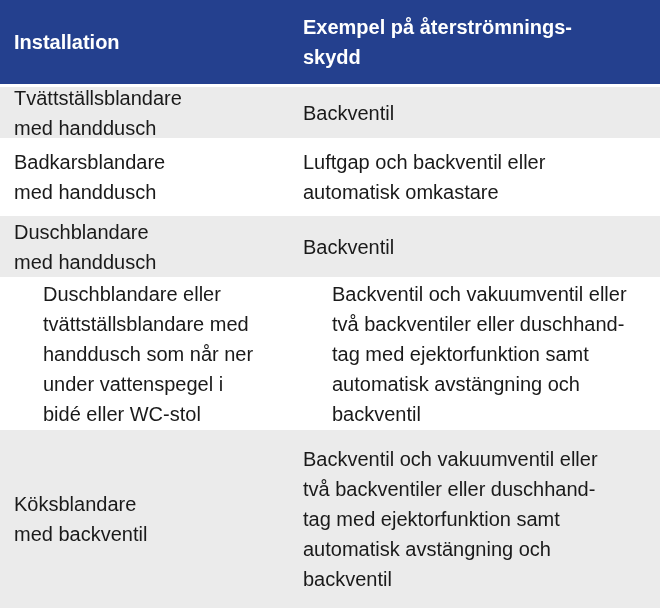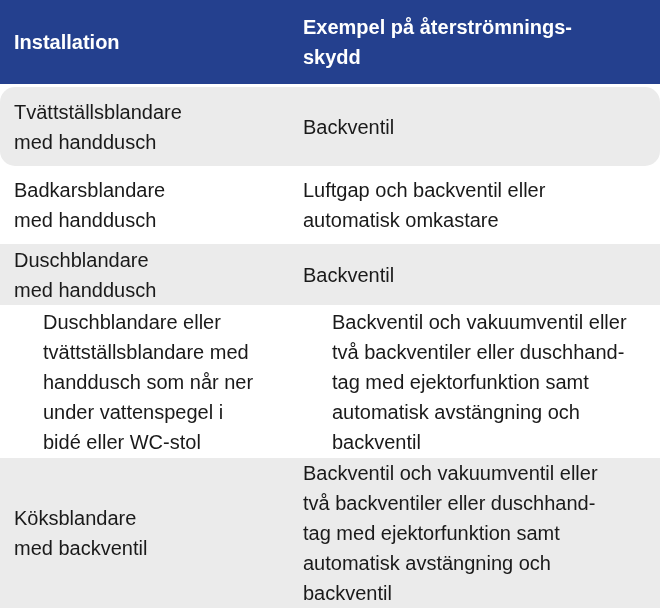--- a/index.html
+++ b/index.html
@@ -27,21 +27,21 @@
     margin-bottom:3px;
   }
   .row.shaded{background:var(--shaded-bg);}
   .row.header{
     background:var(--header-bg);
     color:var(--header-text);
     font-weight:bold;
     height:84px;
   }
   .row:last-child{margin-bottom:0;flex:1 1 auto;}
-  .h-r1{height:79px;border-radius:15px;}
+  .h-r1{height:51px;}
   .h-r2{height:72px;align-items:center;}
   .h-r3{height:61px;}
   .h-r4{height:147px;margin-left:29px;}
   .cell{
     display:flex;align-items:center;
     font-size:20px;line-height:30px;
     color:var(--body-text);
   }
   .row.header .cell{color:var(--header-text);}
   .c1{

